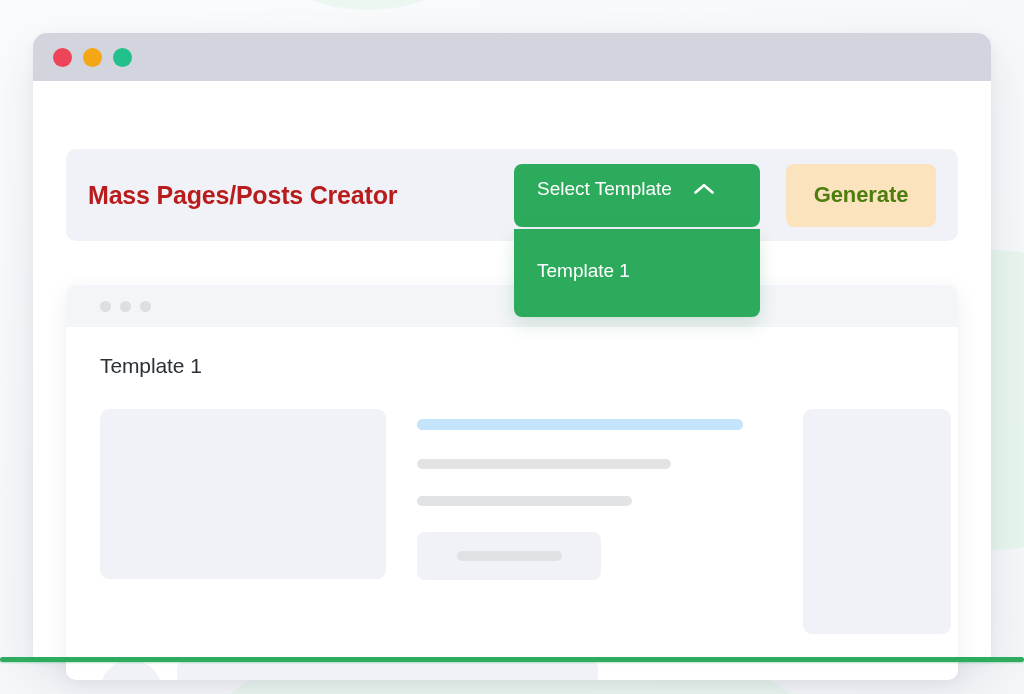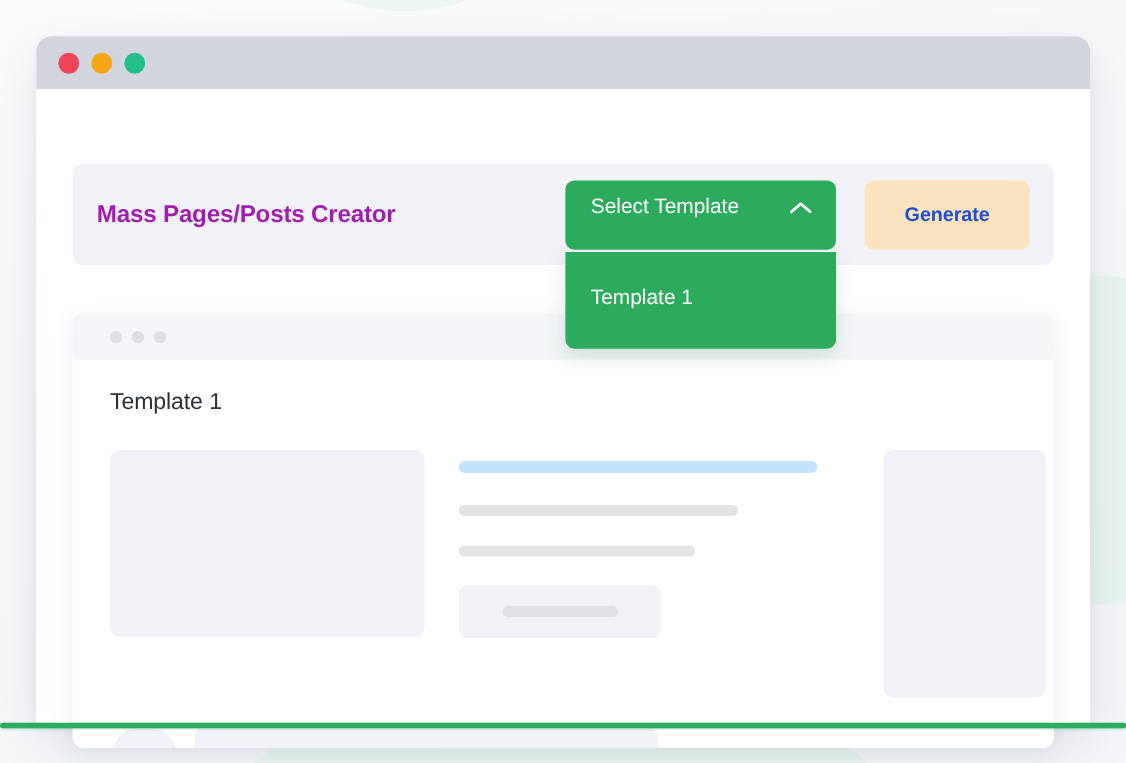--- a/index.html
+++ b/index.html
@@ -100,23 +100,23 @@
     width: 892px;
     height: 92px;
     background: #f1f2f7;
     border-radius: 10px;
     display: flex;
     align-items: center;
     padding: 0 22px;
   }
 
   .app-title {
-    font-size: 22px;
+    font-size: 25px;
     font-weight: bold;
-    color: #a21caf;
+    color: #b91c1c;
     letter-spacing: -.2px;
     flex: 1;
   }
 
   .header-actions {
     display: flex;
     align-items: center;
     gap: 26px;
     position: relative;
   }
@@ -128,21 +128,21 @@
     width: 246px;
     height: 63px;
     background: #2dab5c;
     border: none;
     border-radius: 8px;
     color: #ffffff;
     font-family: "Liberation Sans", sans-serif;
     font-size: 19px;
     display: flex;
     align-items: center;
-    justify-content: space-between;
+    justify-content: flex-start;
     padding: 0 21px 12px 23px;
     cursor: pointer;
     position: relative;
     z-index: 3;
     gap: 21px;
   }
   .select-button .chev { display: flex; align-items: center; }
 
   .dropdown-menu {
     position: absolute;
@@ -163,23 +163,23 @@
     white-space: nowrap;
   }
 
   
   .generate-button {
     width: 150px;
     height: 63px;
     background: #fbe3bd;
     border: none;
     border-radius: 8px;
-    color: #1d4ed8;
+    color: #4d7c0f;
     font-family: "Liberation Sans", sans-serif;
-    font-size: 18px;
+    font-size: 22px;
     font-weight: bold;
     cursor: pointer;
     letter-spacing: -.1px;
   }
 
   
   .preview-card {
     position: absolute;
     left: 33px;
     top: 204px;

